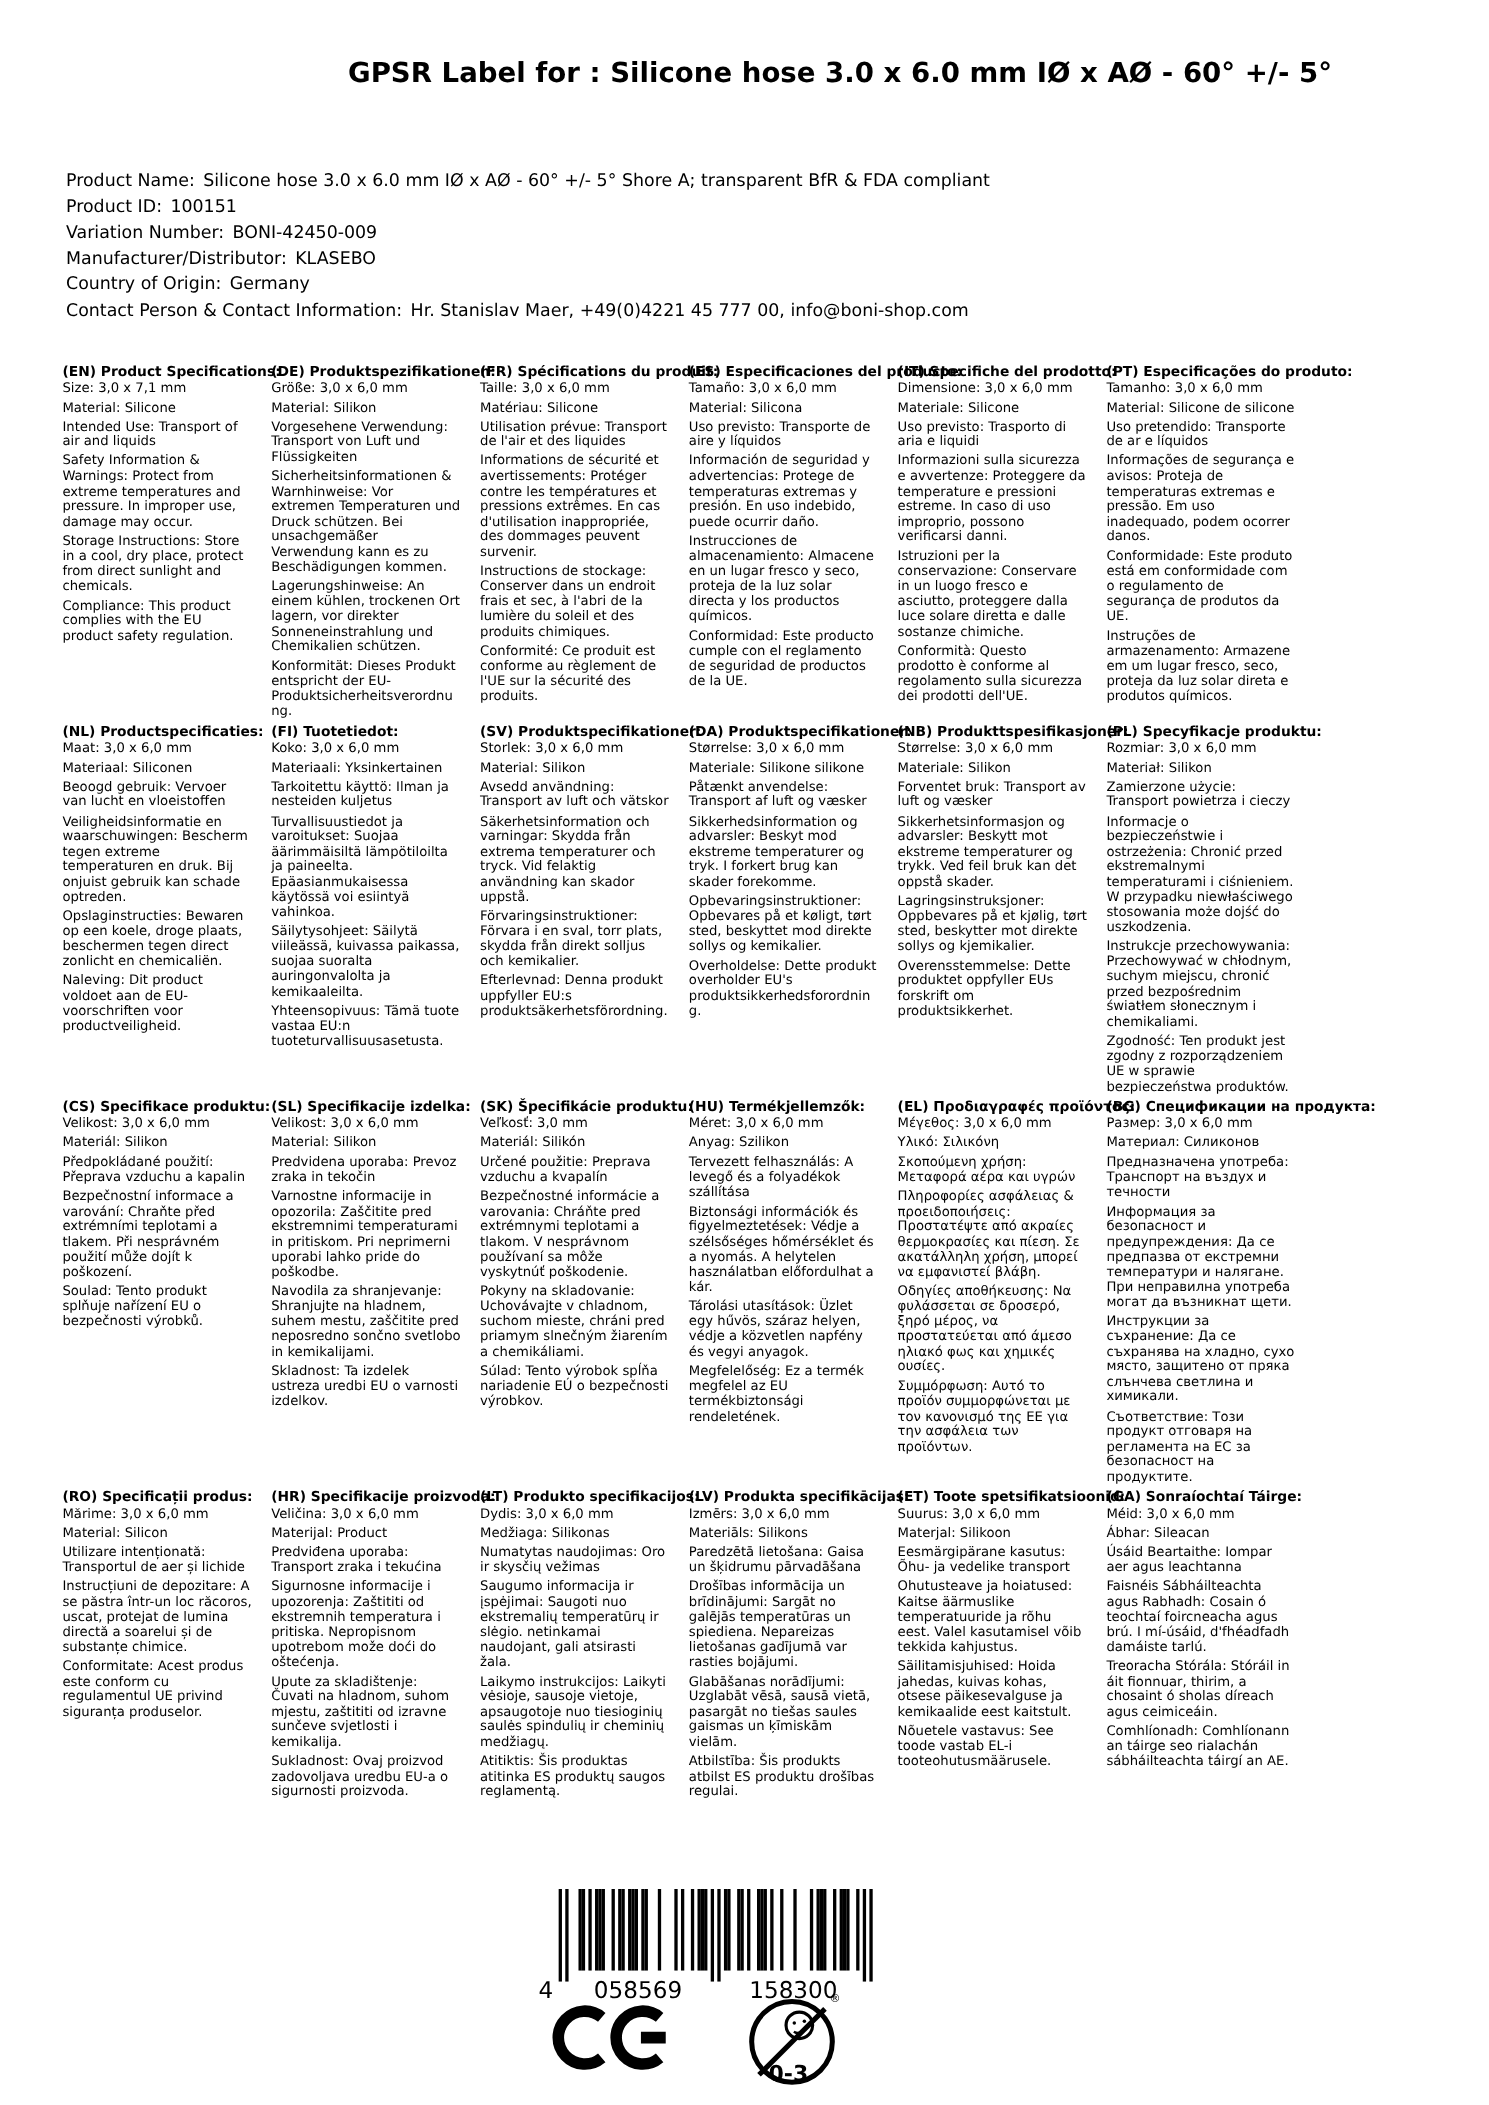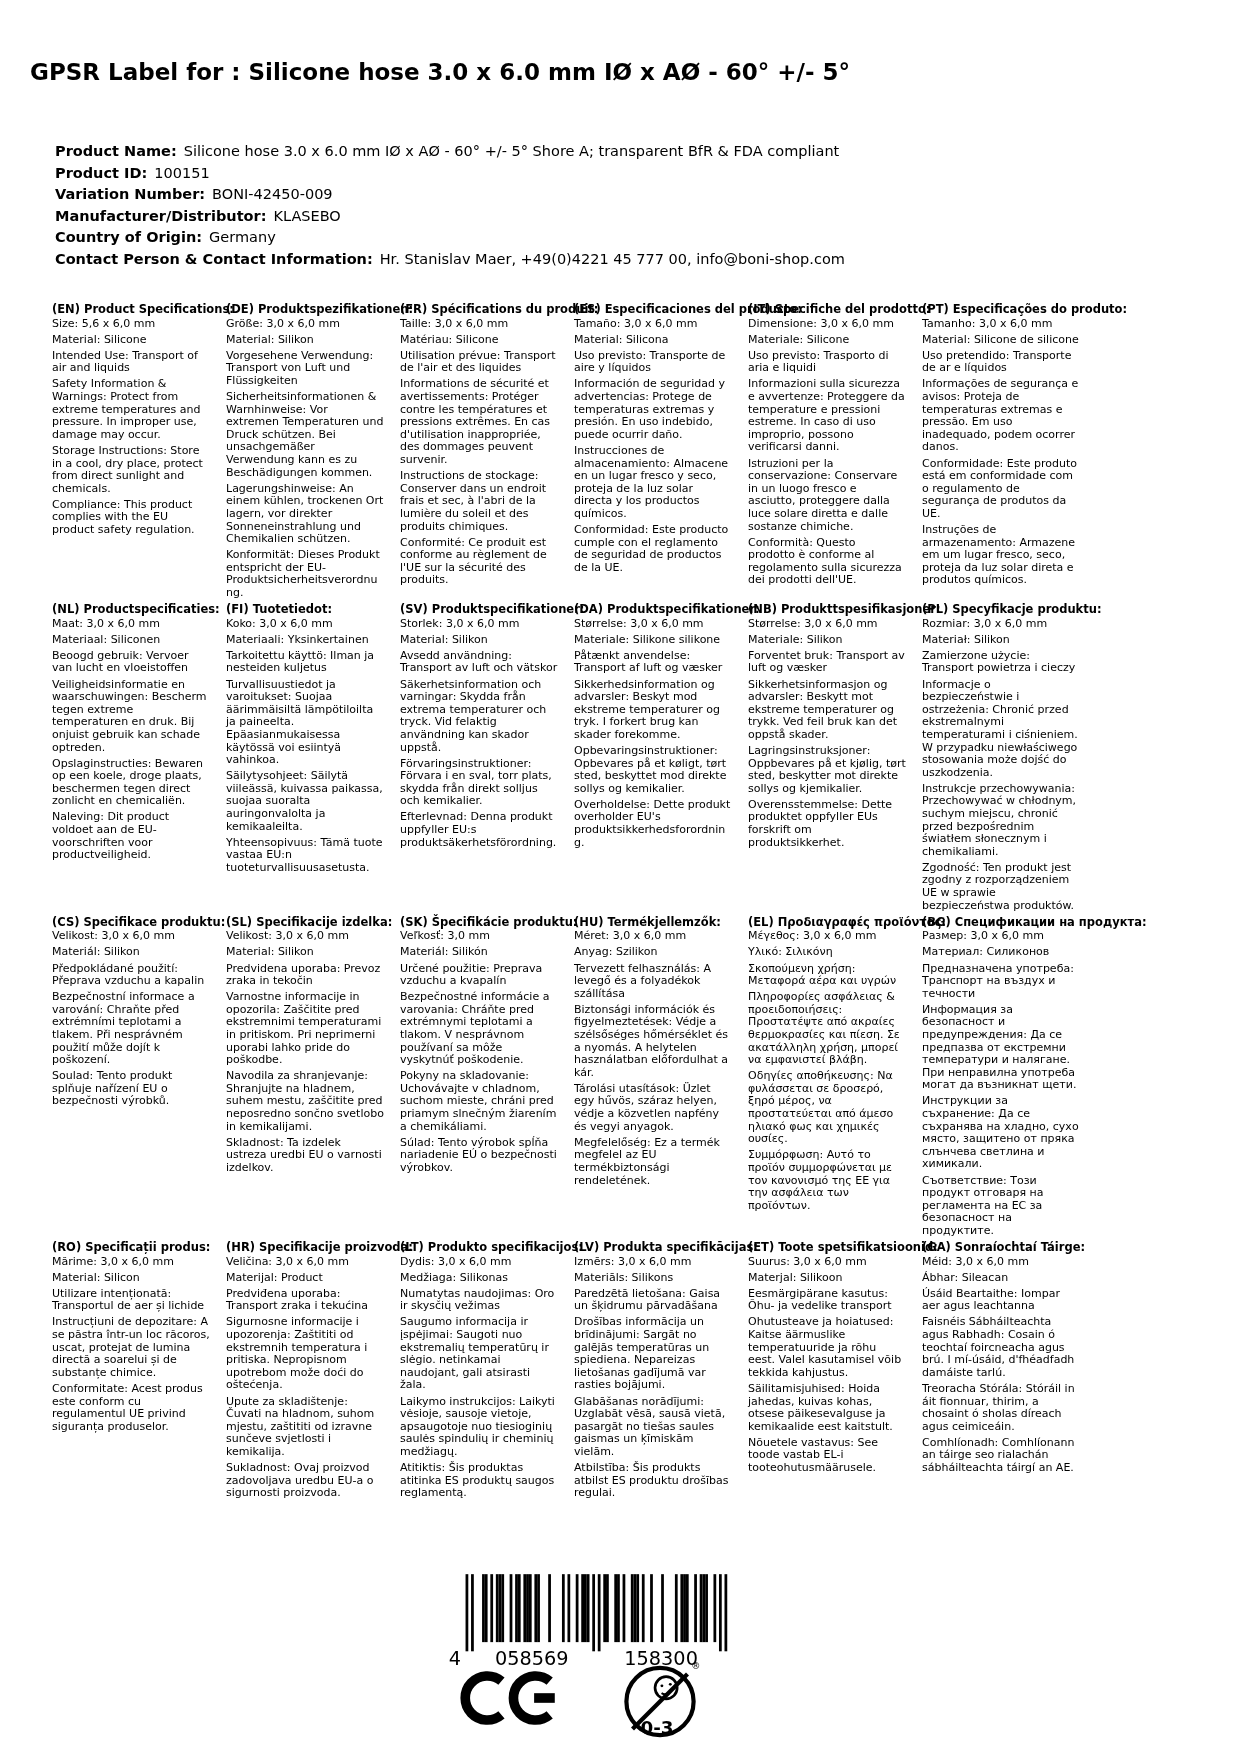--- a/index.html
+++ b/index.html
@@ -1,26 +1,26 @@
 <!DOCTYPE html>
 <html><head>
 <meta charset="utf-8">
 <style>
   html,body{margin:0;padding:0;}
   body{
     width:1241px;height:1754px;position:relative;background:#ffffff;color:#000;
     font-family:"DejaVu Sans","Liberation Sans",sans-serif;overflow:hidden;
   }
   .title{
-    position:absolute;top:44px;left:30px;width:1080px;text-align:left;
-    font-weight:bold;font-size:23px;line-height:35px;margin-top:11px;
+    position:absolute;top:44px;left:30px;width:1080px;text-align:right;
+    font-weight:bold;font-size:23px;line-height:35px;
   }
   .product-info{position:absolute;top:141px;left:55px;font-size:14.5px;line-height:21.5px;}
   .pi-row{white-space:nowrap;}
-  .pi-label{font-weight:bold;margin-right:7px;}
+  .pi-label{font-weight:normal;margin-right:7px;}
   .spec-grid{
     position:absolute;top:303px;left:52px;
     display:grid;grid-template-columns:repeat(6,174px);
     grid-template-rows:minmax(280px,auto) minmax(270px,auto) minmax(285px,auto) auto;
   }
   .block{padding-right:16px;font-size:11px;line-height:12.6px;}
   .block-header{font-weight:bold;font-size:11.5px;white-space:nowrap;margin:0 0 2px 0;}
   .block p{margin:0 0 3.5px 0;overflow-wrap:break-word;}
   .barcode-wrap{position:absolute;top:1574px;left:438px;}
   .bc-bars rect{fill:#000;}
@@ -44,21 +44,21 @@
     <div class="pi-row"><span class="pi-label">Product ID:</span><span class="pi-value">100151</span></div>
     <div class="pi-row"><span class="pi-label">Variation Number:</span><span class="pi-value">BONI-42450-009</span></div>
     <div class="pi-row"><span class="pi-label">Manufacturer/Distributor:</span><span class="pi-value">KLASEBO</span></div>
     <div class="pi-row"><span class="pi-label">Country of Origin:</span><span class="pi-value">Germany</span></div>
     <div class="pi-row"><span class="pi-label">Contact Person &amp; Contact Information:</span><span class="pi-value">Hr. Stanislav Maer, +49(0)4221 45 777 00, info@boni-shop.com</span></div>
   </div>
 
 <div class="spec-grid">
     <div class="block">
       <div class="block-header">(EN) Product Specifications:</div>
-      <p>Size: 5,6 x 6,0 mm</p>
+      <p>Size: 3,0 x 7,1 mm</p>
       <p>Material: Silicone</p>
       <p>Intended Use: Transport of air and liquids</p>
       <p>Safety Information &amp; Warnings: Protect from extreme temperatures and pressure. In improper use, damage may occur.</p>
       <p>Storage Instructions: Store in a cool, dry place, protect from direct sunlight and chemicals.</p>
       <p>Compliance: This product complies with the EU product safety regulation.</p>
     </div>
     <div class="block">
       <div class="block-header">(DE) Produktspezifikationen:</div>
       <p>Größe: 3,0 x 6,0 mm</p>
       <p>Material: Silikon</p>

